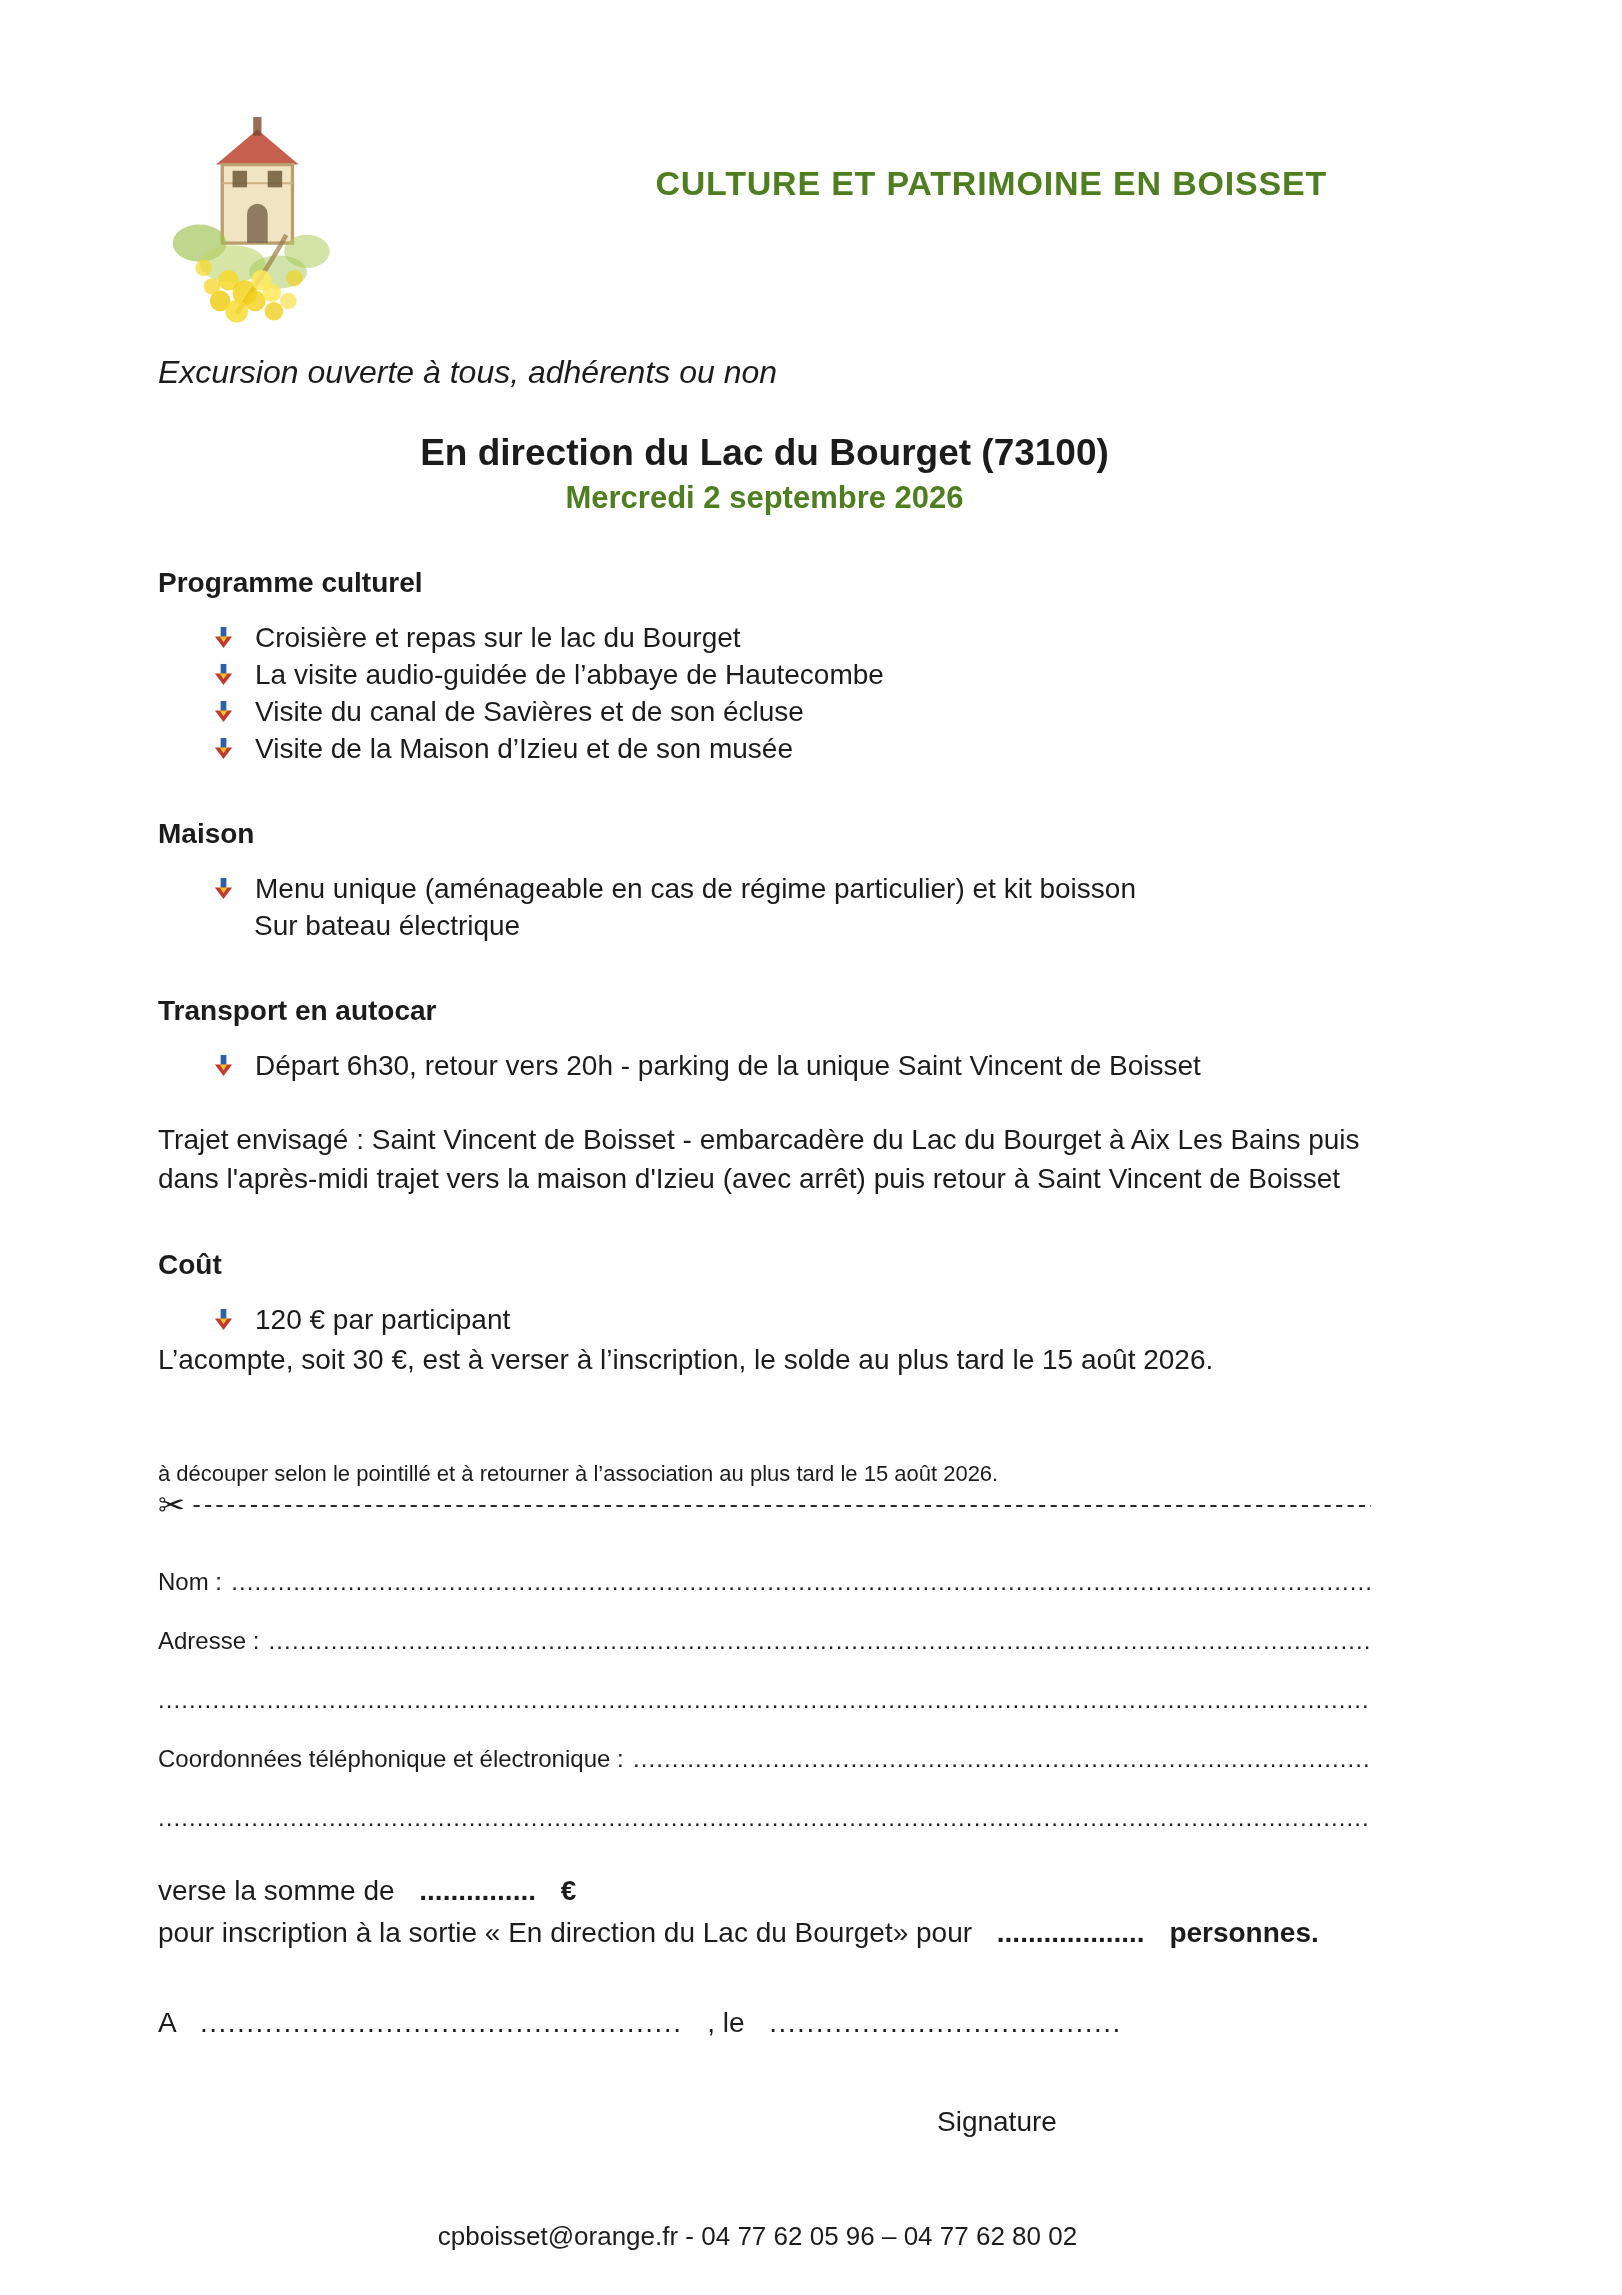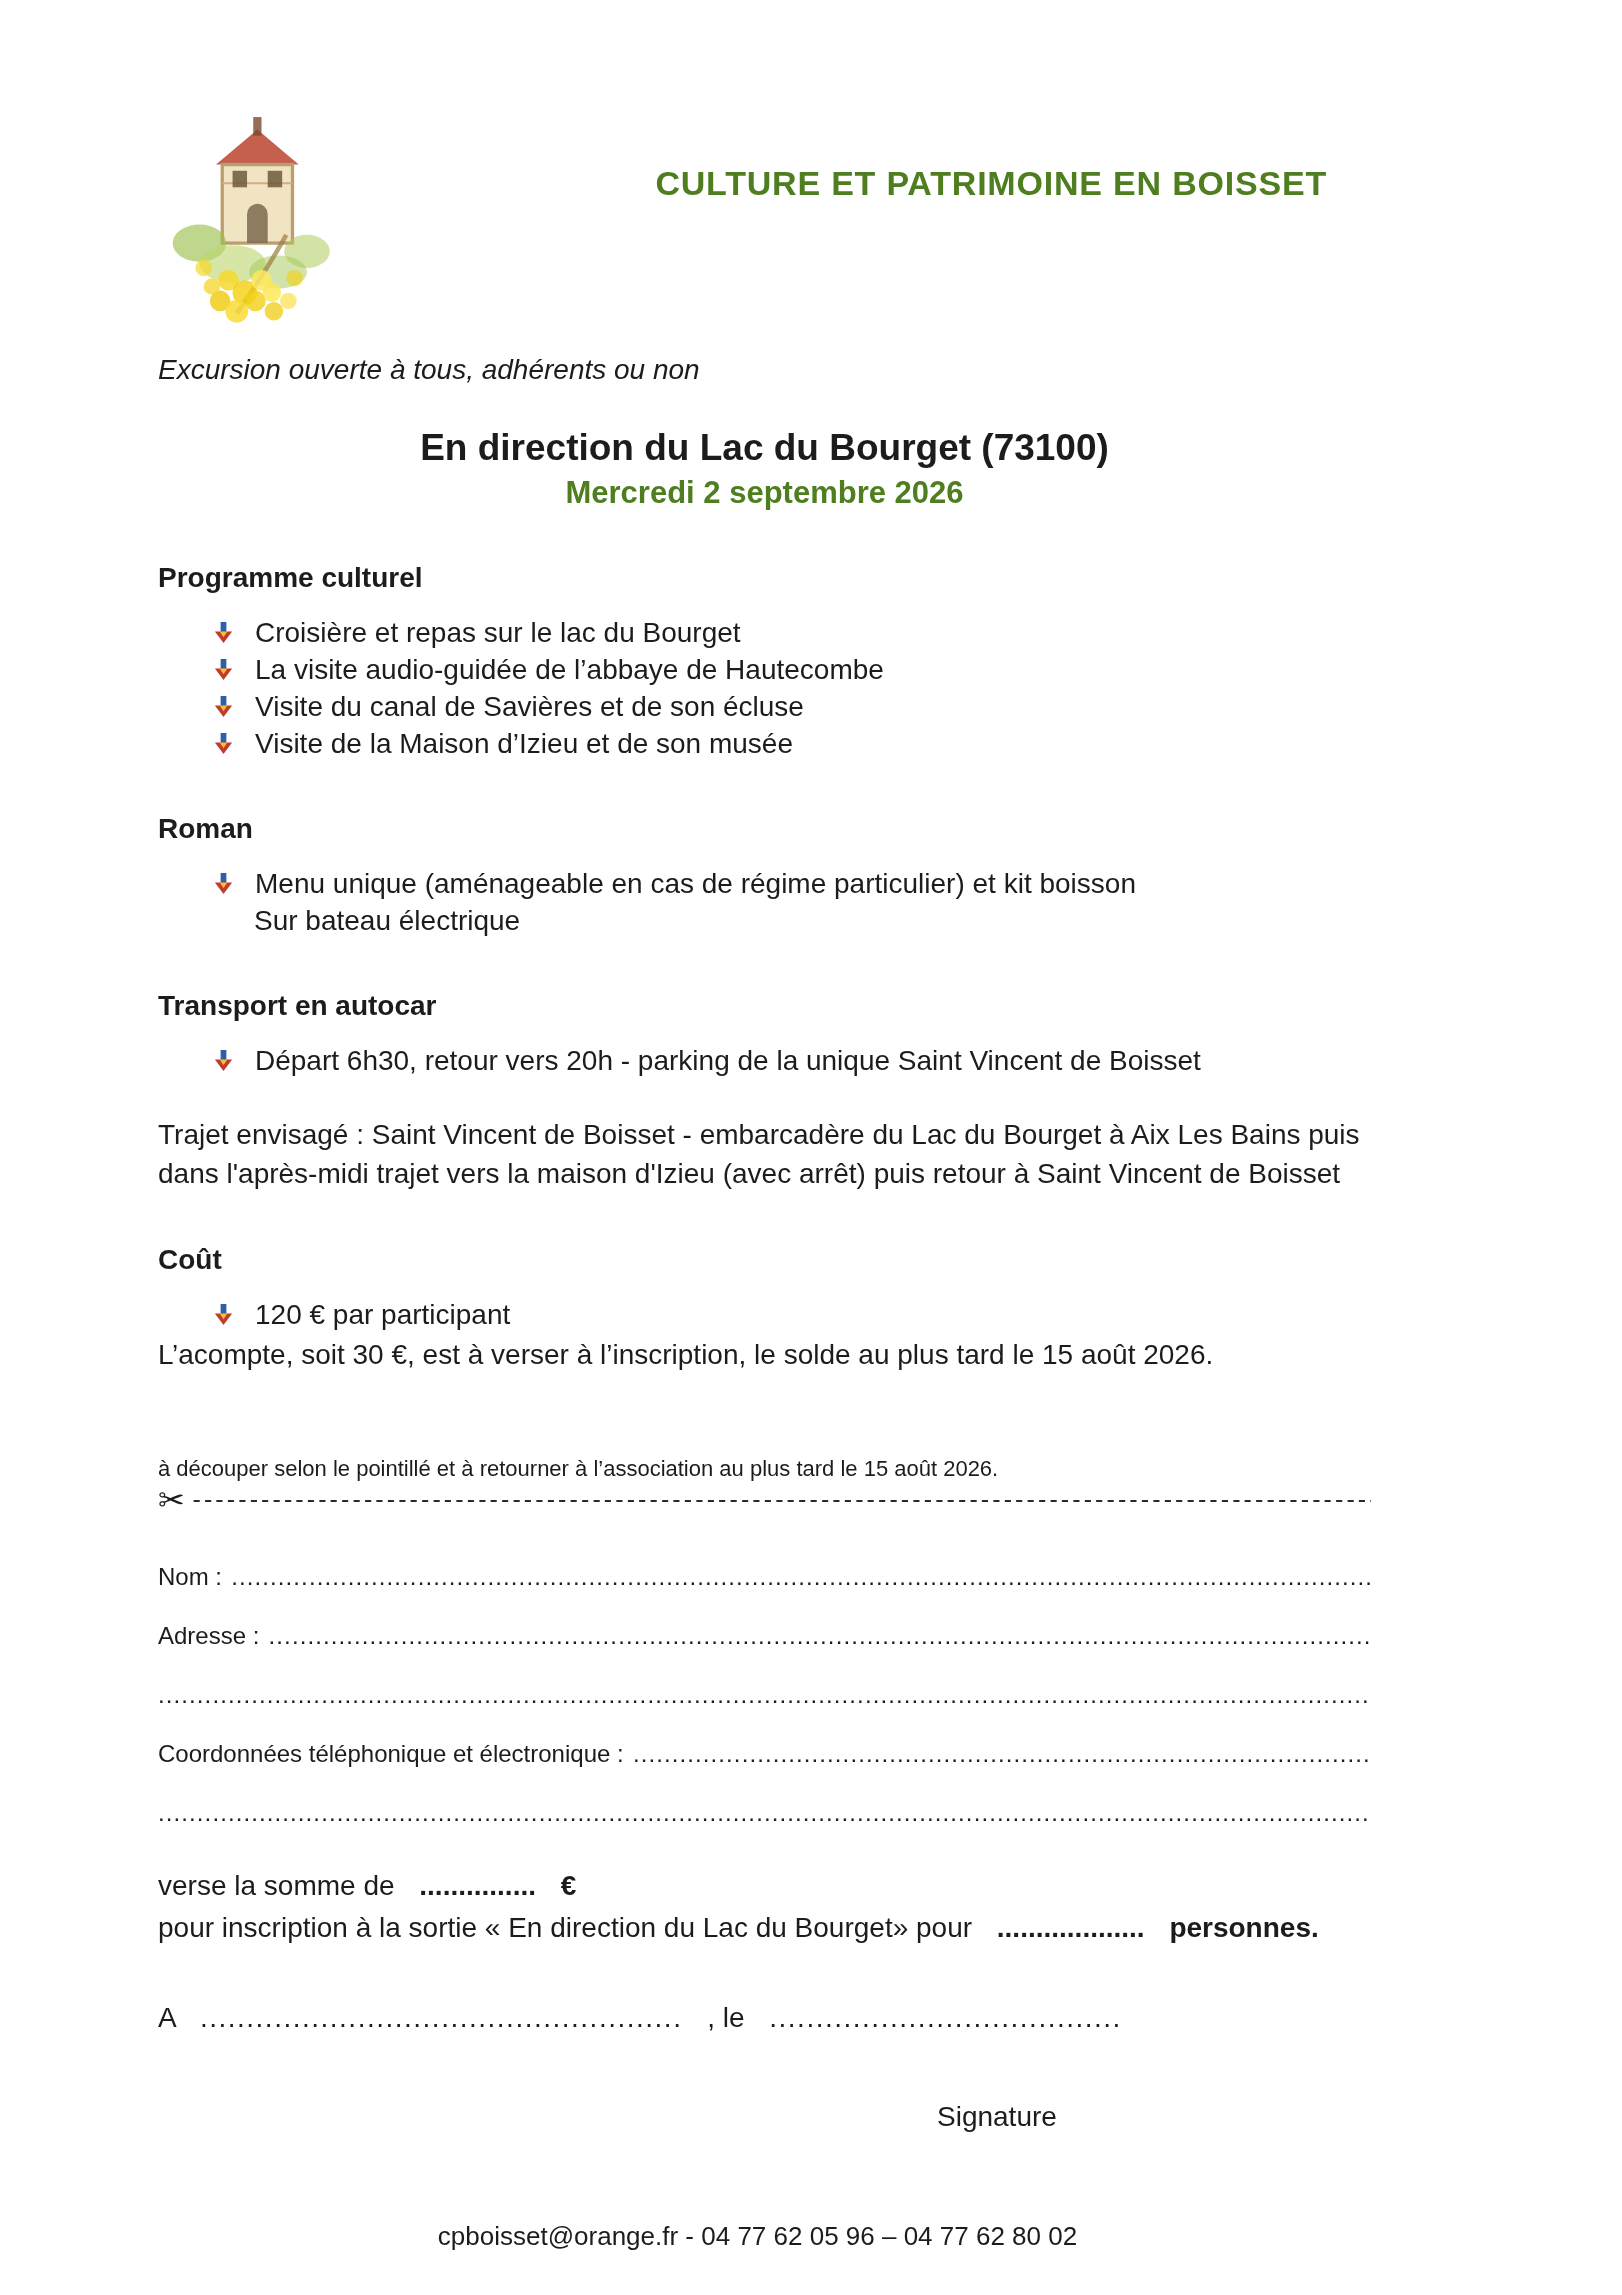--- a/index.html
+++ b/index.html
@@ -13,21 +13,21 @@
   .content { padding: 115px 144px 0 158px; }
 
   .header { display: flex; align-items: flex-start; }
   .logo { width: 207px; height: 219px; flex: none; }
   .org-title {
     margin-left: auto; margin-right: 44px; margin-top: 49px;
     font-size: 34px; font-weight: bold; letter-spacing: 0.8px;
     color: var(--accent_green, #538135);
   }
 
-  .tagline { font-style: italic; font-size: 28px; margin-top: 20px; }
+  .tagline { font-style: italic; font-size: 32px; margin-top: 20px; }
   .doc-title { text-align: center; font-size: 37px; font-weight: bold; margin-top: 41px; }
   .doc-date  { text-align: center; font-size: 31px; font-weight: bold; margin-top: 6.1px; color: var(--accent_green, #538135); }
 
   .section-heading { font-size: 28px; font-weight: bold; margin-top: 51px; }
 
   .bullets { list-style: none; margin: 20px 0 0 0; padding: 0; }
   .bullet-item { display: flex; align-items: center; gap: 20px; padding-left: 54px; min-height: 37px; font-size: 28px; }
   .bullet-icon { flex: none; display: inline-flex; }
   .note-line { padding-left: 96px; font-size: 28px; line-height: 37px; }
 
@@ -137,21 +137,21 @@
             <svg width="23" height="23" viewBox="0 0 24 24">
               <rect x="9" y="1" width="6" height="12" fill="#2f5fa8"></rect>
               <polygon points="3,11 21,11 12,23" fill="#c23a2f"></polygon>
               <polygon points="8,11 16,11 12,17" fill="#f2c12e"></polygon>
             </svg>
           </span>
         <span class="bullet-text">Visite de la Maison d’Izieu et de son musée</span>
       </li>
     </ul>
 
-    <div class="section-heading">Roman</div>
+    <div class="section-heading">Maison</div>
     <ul class="bullets">
       <li class="bullet-item">
         <span class="bullet-icon">
             <svg width="23" height="23" viewBox="0 0 24 24">
               <rect x="9" y="1" width="6" height="12" fill="#2f5fa8"></rect>
               <polygon points="3,11 21,11 12,23" fill="#c23a2f"></polygon>
               <polygon points="8,11 16,11 12,17" fill="#f2c12e"></polygon>
             </svg>
           </span>
         <span class="bullet-text">Menu unique (aménageable en cas de régime particulier) et kit boisson</span>

